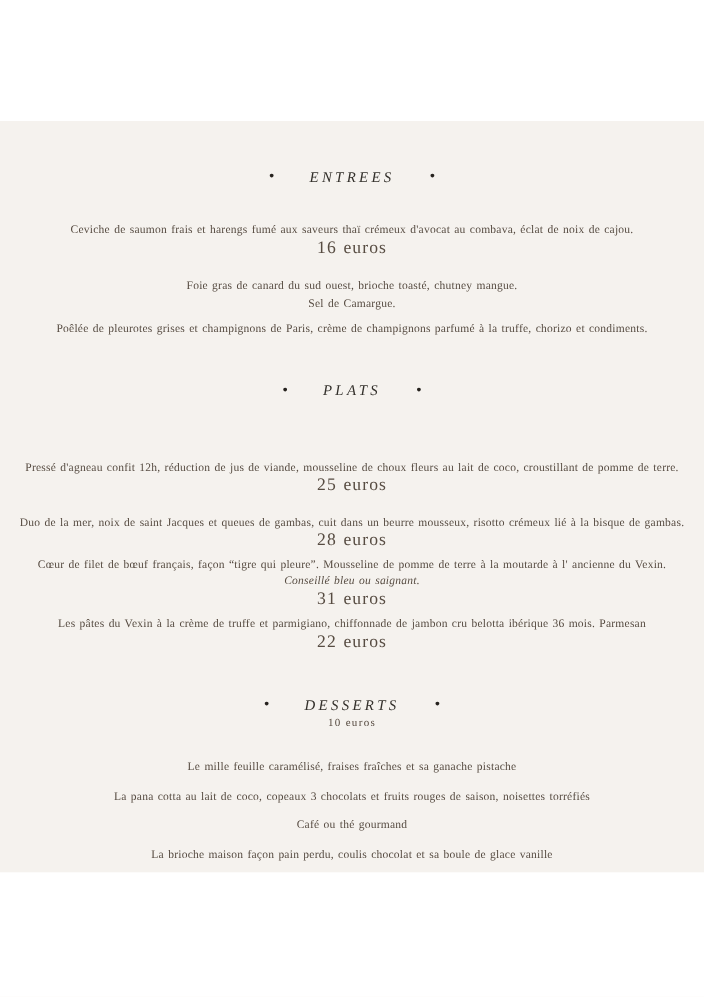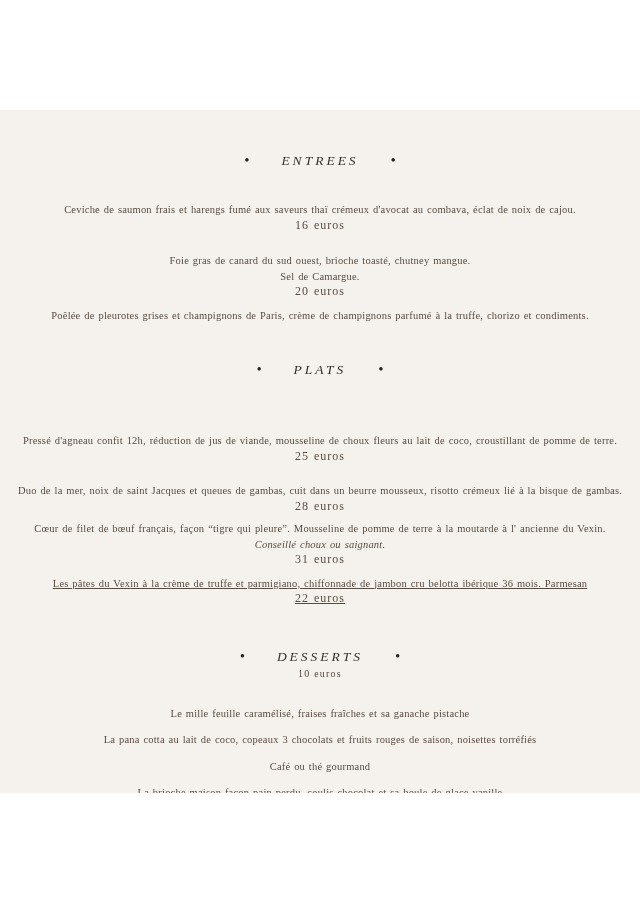--- a/index.html
+++ b/index.html
@@ -50,35 +50,35 @@
   }
   .menu-item {
     font-size: 10.5px;
     letter-spacing: 0.2px;
     word-spacing: 1px;
     line-height: 15.5px;
     color: #574c42;
   }
   .item-line { white-space: nowrap; }
   .item-note { font-style: italic; }
-  .item-price { letter-spacing: 1px; font-size: 12px; }
+  .item-price { letter-spacing: 1px; font-size: 16px; }
   .dessert-line {
     white-space: nowrap;
     margin-bottom: 11px;
   }
   
   #h-entrees  { margin-top: 43px; }
   #item-0-0   { margin-top: 33px; }
   #item-0-1   { margin-top: 20px; }
   #item-0-2   { margin-top: 8px; }
   #h-plats    { margin-top: 39px; }
   #item-1-0   { margin-top: 55px; }
   #item-1-1   { margin-top: 19px; }
   #item-1-2   { margin-top: 7px; }
-  #item-1-3   { margin-top: 8px; text-decoration: underline; }
+  #item-1-3   { margin-top: 8px; }
   #h-desserts { margin-top: 42px; }
   #desserts-list { margin-top: 27px; }
 </style>
 </head>
 <body>
 
 <div class="menu-card">
 
   <div class="section-header" id="h-entrees">
     <span class="bullet">●</span>
@@ -87,21 +87,20 @@
   </div>
 
   <div class="menu-item" id="item-0-0">
     <div class="item-line">Ceviche de saumon frais et harengs fumé aux saveurs thaï crémeux d'avocat au combava, éclat de noix de cajou.</div>
     <div class="item-price">16 euros</div>
   </div>
 
   <div class="menu-item" id="item-0-1">
     <div class="item-line">Foie gras de canard du sud ouest, brioche toasté, chutney mangue.</div>
     <div class="item-line">Sel de Camargue.</div>
-    <div class="item-price">20 euros</div>
   </div>
 
   <div class="menu-item" id="item-0-2">
     <div class="item-line">Poêlée de pleurotes grises et champignons de Paris, crème de champignons parfumé à la truffe, chorizo et condiments.</div>
   </div>
 
   <div class="section-header" id="h-plats">
     <span class="bullet">●</span>
     <span>PLATS</span>
     <span class="bullet">●</span>
@@ -112,21 +111,21 @@
     <div class="item-price">25 euros</div>
   </div>
 
   <div class="menu-item" id="item-1-1">
     <div class="item-line">Duo de la mer, noix de saint Jacques et queues de gambas, cuit dans un beurre mousseux, risotto crémeux lié à la bisque de gambas.</div>
     <div class="item-price">28 euros</div>
   </div>
 
   <div class="menu-item" id="item-1-2">
     <div class="item-line">Cœur de filet de bœuf français, façon “tigre qui pleure”. Mousseline de pomme de terre à la moutarde à l' ancienne du Vexin.</div>
-    <div class="item-note">Conseillé choux ou saignant.</div>
+    <div class="item-note">Conseillé bleu ou saignant.</div>
     <div class="item-price">31 euros</div>
   </div>
 
   <div class="menu-item" id="item-1-3">
     <div class="item-line">Les pâtes du Vexin à la crème de truffe et parmigiano, chiffonnade de jambon cru belotta ibérique 36 mois. Parmesan</div>
     <div class="item-price">22 euros</div>
   </div>
 
   <div class="section-header" id="h-desserts">
     <span class="bullet">●</span>

